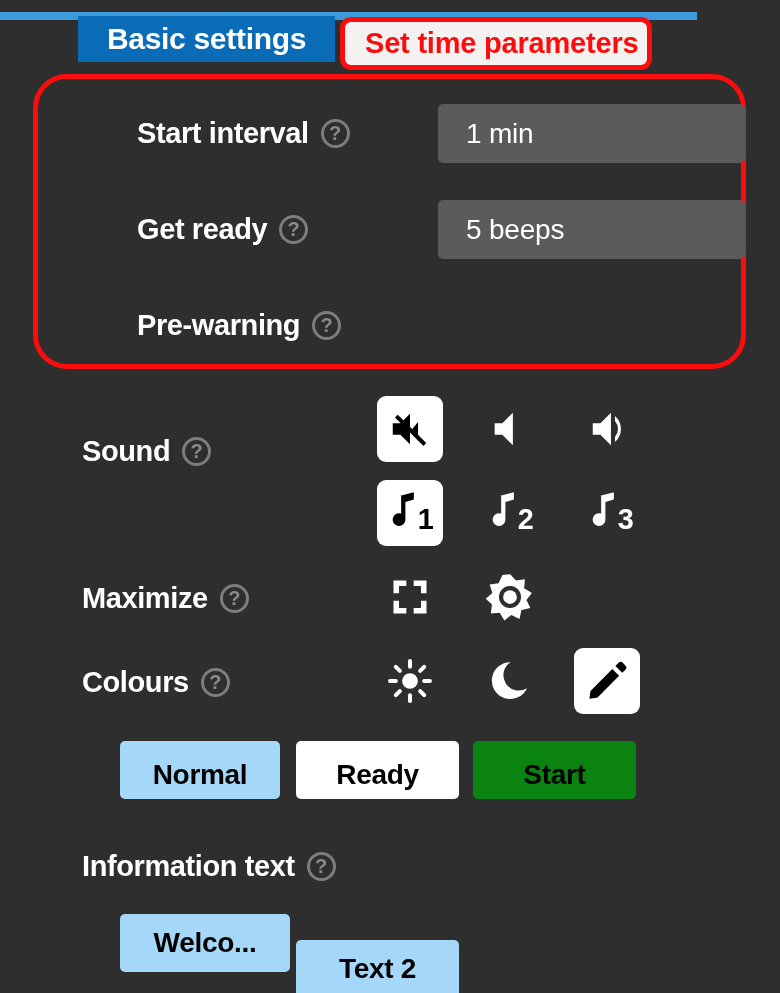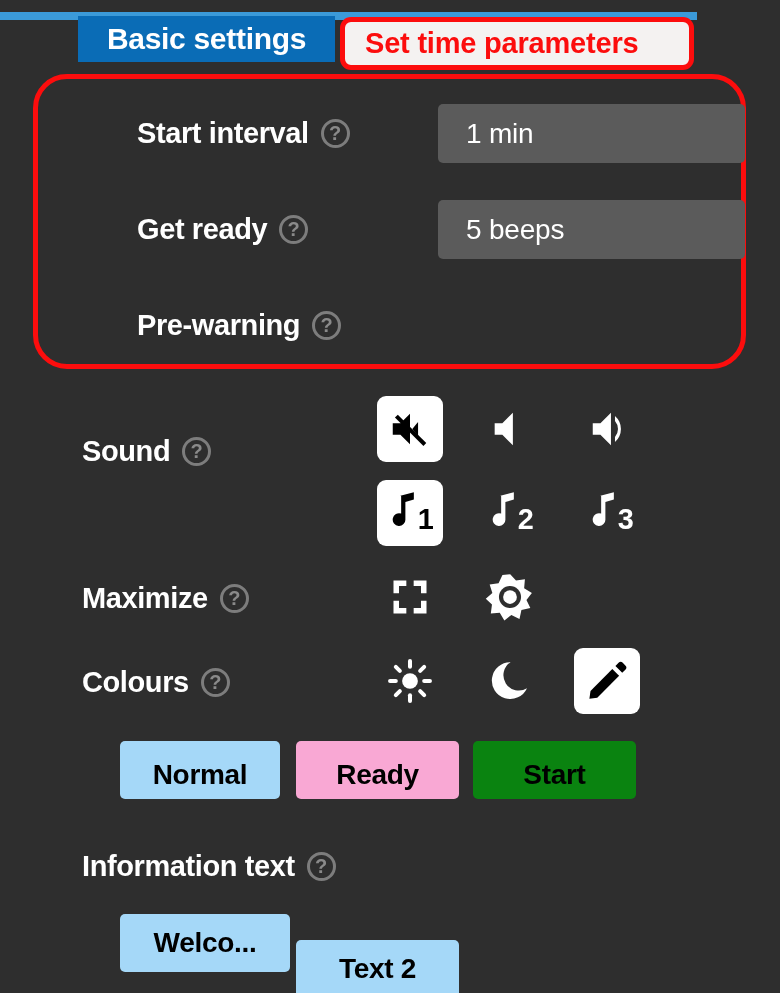--- a/index.html
+++ b/index.html
@@ -47,21 +47,21 @@
     font-size: 30px;
     font-weight: bold;
     letter-spacing: -0.3px;
   }
 
   
   .callout {
     position: absolute;
     left: 340px;
     top: 17px;
-    width: 354px;
+    width: 312px;
     height: 53px;
     background: #f4f2f1;
     border: 5px solid #fc0d0d;
     border-radius: 11px;
     box-sizing: border-box;
     display: flex;
     align-items: center;
     padding-left: 20px;
   }
   .callout span {
@@ -335,21 +335,21 @@
   <div class="icon-btn selected" style="left:574px;top:648px;">
     <svg width="44" height="44" viewBox="0 0 24 24">
       <path d="M3 17.4 L14.9 5.5 L18.6 9.2 L6.7 21.1 L2.4 21.7 Z" fill="#000"></path>
       <path d="M16.6 3.8 L18.3 2.1 A1.6 1.6 0 0 1 20.6 2.1 L22 3.5 A1.6 1.6 0 0 1 22 5.8 L20.3 7.5 Z" fill="#000"></path>
     </svg>
   </div>
 
   <div class="chip" style="left:120px;top:741px;width:160px;background:#a5d8f8;">
     <span>Normal</span>
   </div>
-  <div class="chip" style="left:296px;top:741px;width:163px;background:#f9a8d4;">
+  <div class="chip" style="left:296px;top:741px;width:163px;background:#ffffff;">
     <span>Ready</span>
   </div>
   <div class="chip" style="left:473px;top:741px;width:163px;background:#0a8310;">
     <span>Start</span>
   </div>
 
   <div class="label" style="top:850px;">
     <span class="label-text">Information text</span>
     <span class="help-icon"></span>
   </div>

